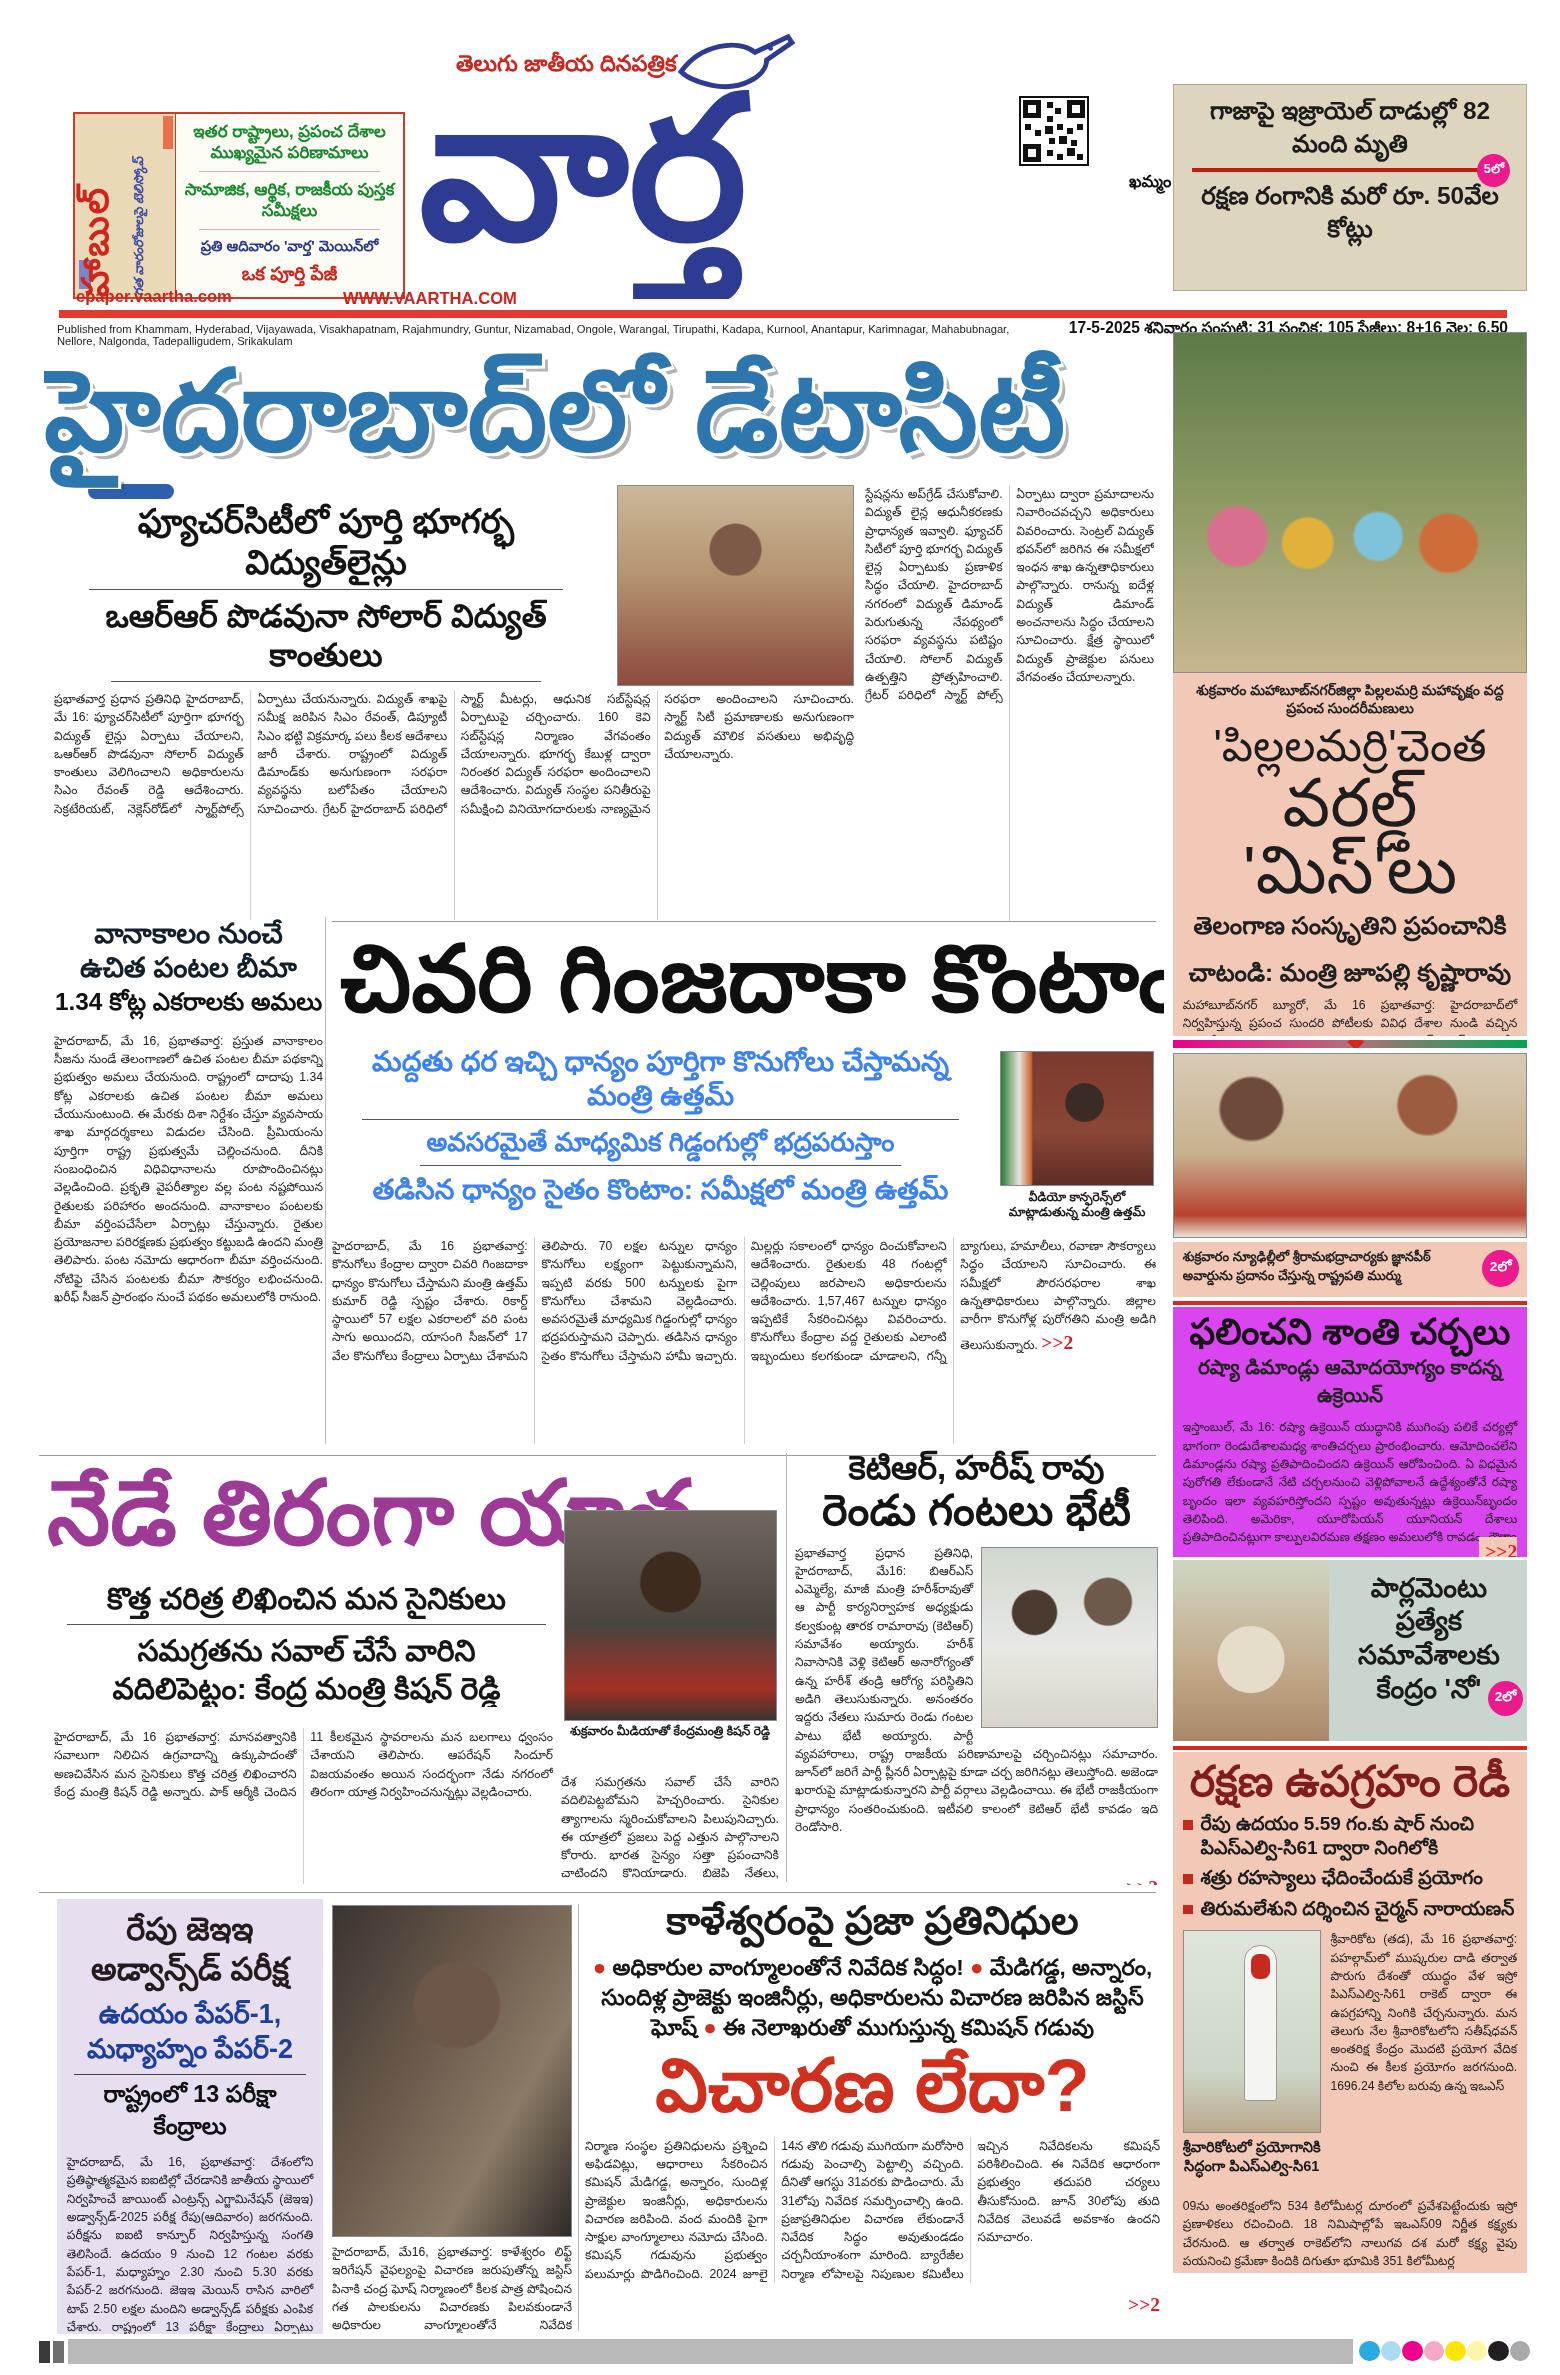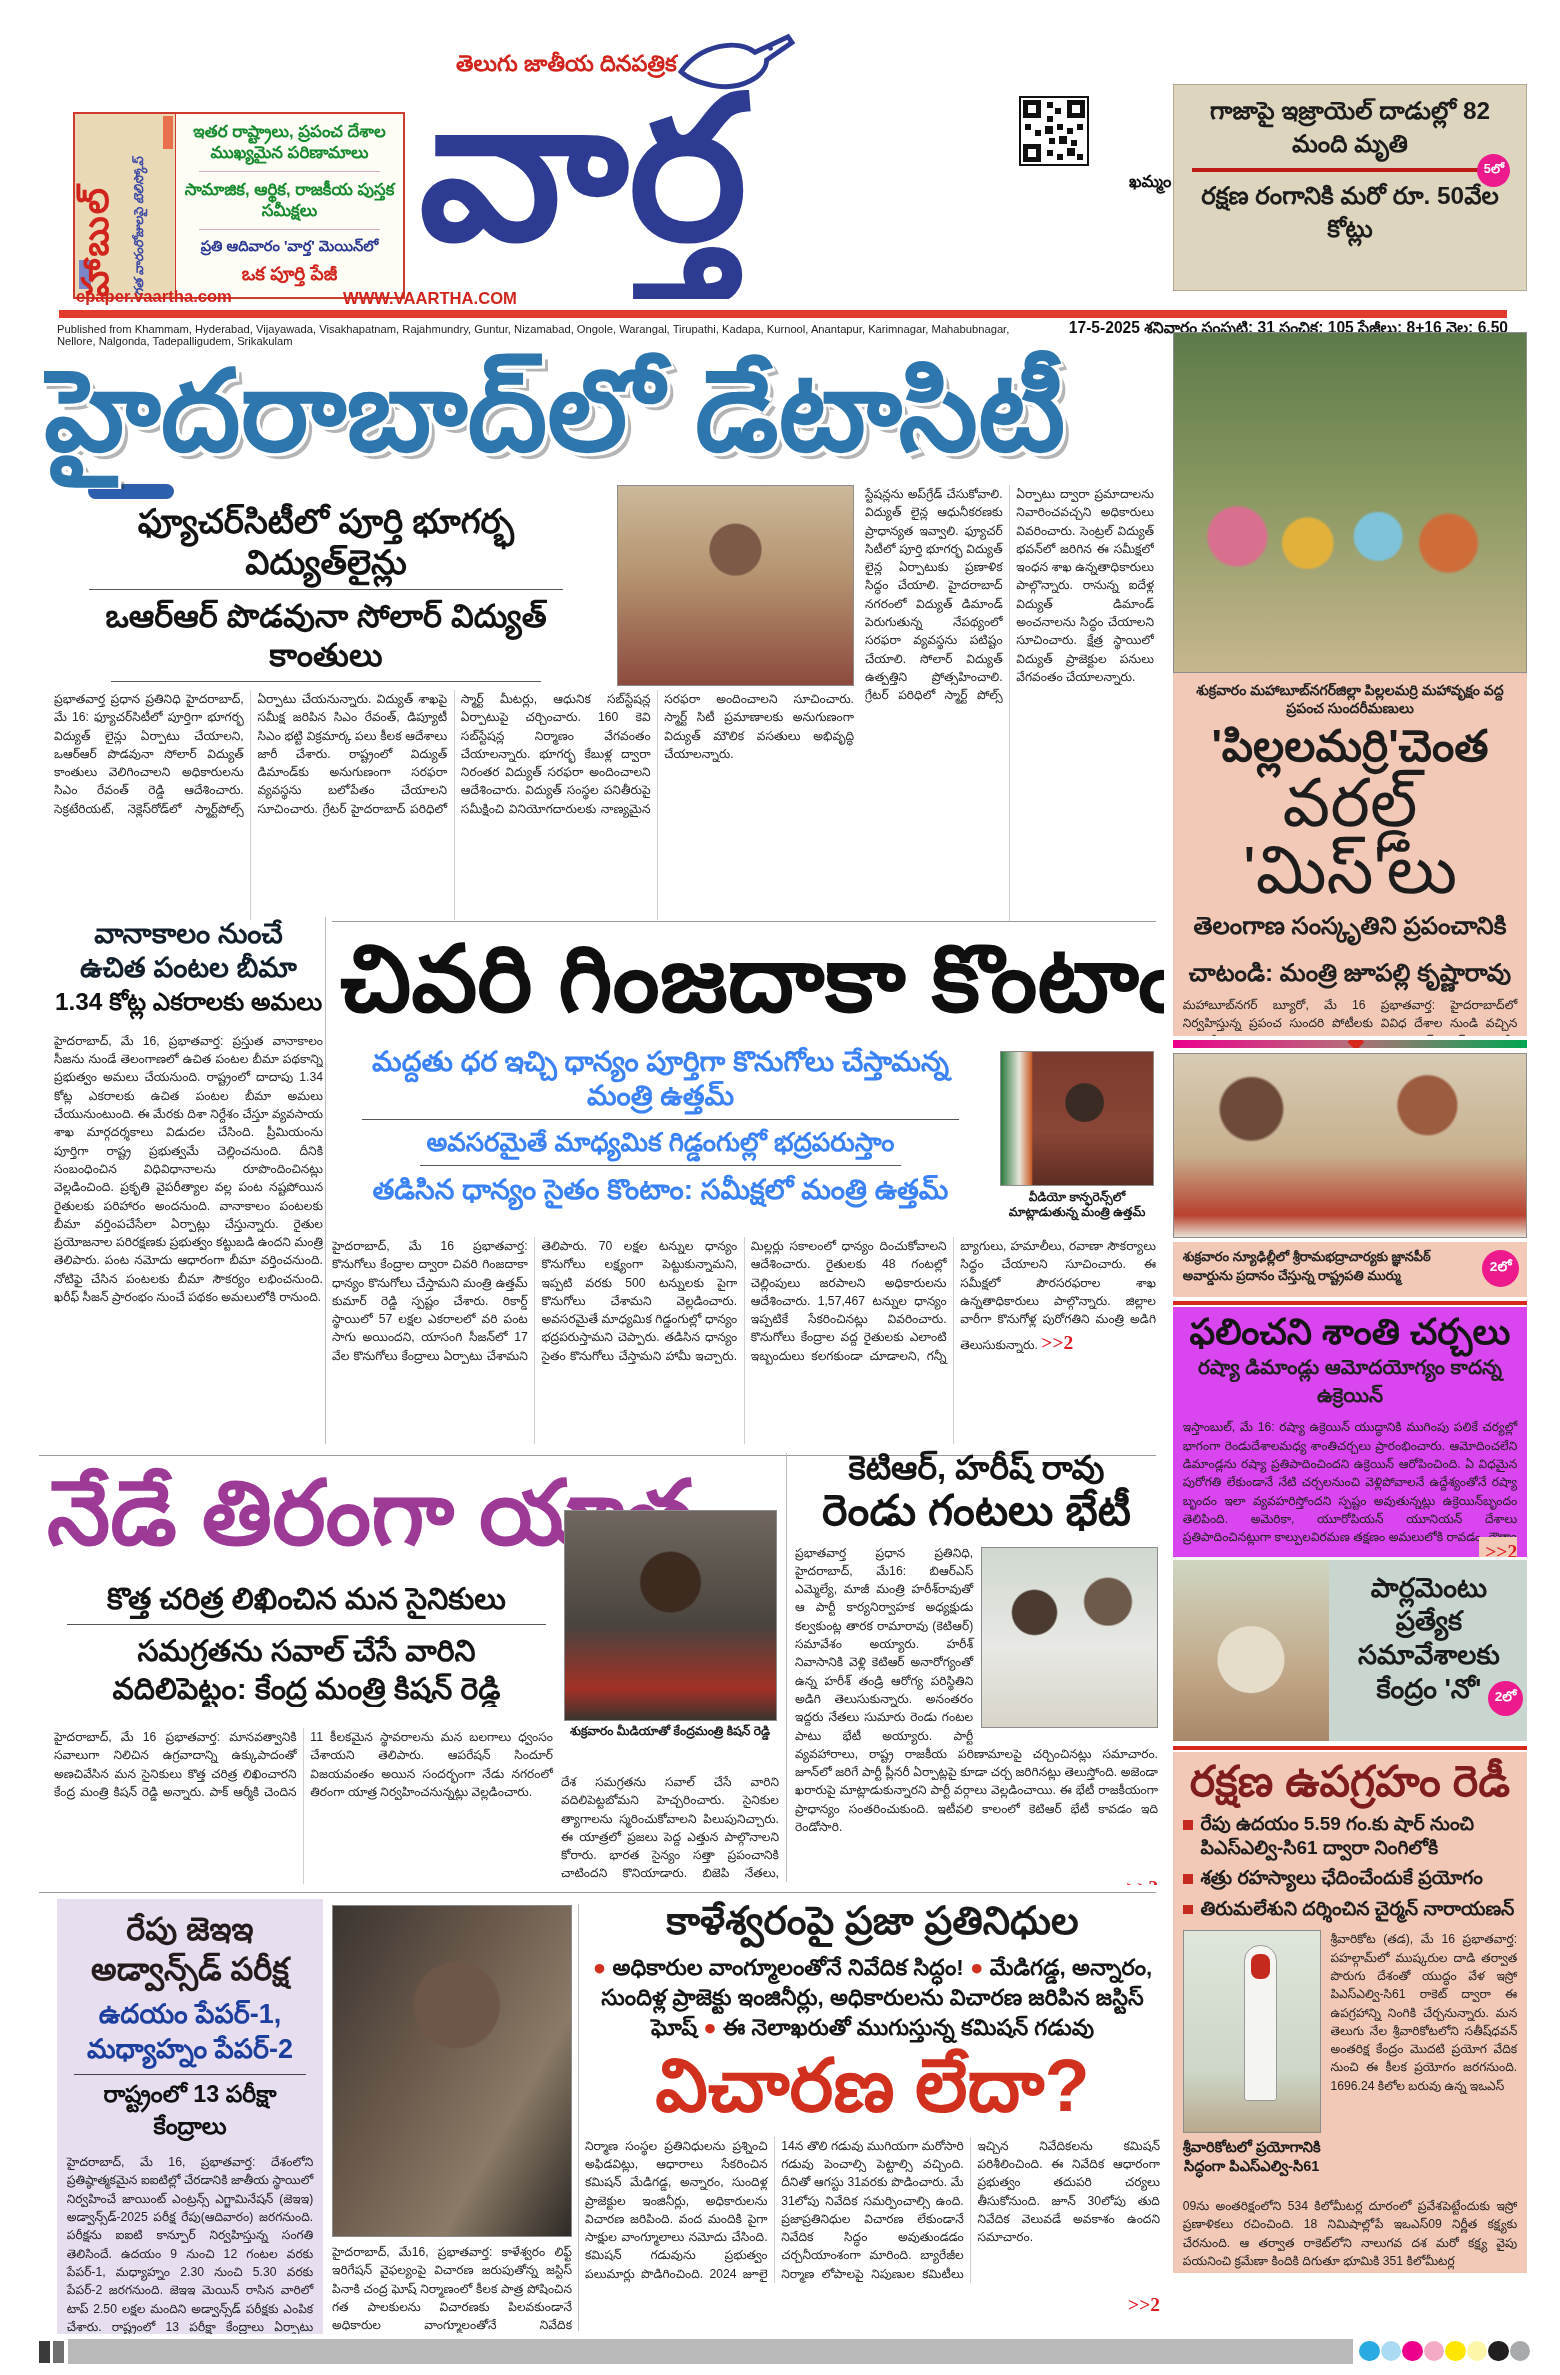--- a/index.html
+++ b/index.html
@@ -74,21 +74,21 @@
 
   
   #miss-photo{left:1173px;top:332px;width:354px;height:341px;background:
       radial-gradient(circle at 18% 60%,#d96f8e 8%,transparent 9%),
       radial-gradient(circle at 38% 62%,#e2b13c 8%,transparent 9%),
       radial-gradient(circle at 58% 60%,#7ec3d9 8%,transparent 9%),
       radial-gradient(circle at 78% 62%,#cf6d3a 8%,transparent 9%),
       linear-gradient(180deg,#5d7a4a 0%,#87975f 45%,#c7b68e 100%);}
   #miss-panel{left:1173px;top:673px;width:354px;height:363px;background:#f2c8b6;padding:7.8px 9.8px 3.9px;}
   #miss-cap{font-size:14px;font-weight:bold;text-align:center;line-height:1.3;color:#222;}
-  .miss-h1{font-size:44px;font-weight:bold;color:#1d1d1d;text-align:center;line-height:1.05;margin-top:5.9px;}
+  .miss-h1{font-size:44px;font-weight:normal;color:#1d1d1d;text-align:center;line-height:1.05;margin-top:5.9px;}
   .miss-h2{font-size:67px;font-weight:normal;color:#1d1d1d;text-align:center;line-height:1.0;}
   .miss-sub{font-size:24.4px;font-weight:bold;color:#202020;text-align:center;line-height:1.25;margin-top:7.8px;}
   #miss-body{margin-top:7.8px;height:101px;position:relative;}
   #rainbow{left:1173px;top:1040px;width:354px;height:7.8px;background:linear-gradient(90deg,#ec008c,#b76e79,#00a651);}
   .diamond{position:absolute;left:50%;top:-3.9px;width:11.7px;height:11.7px;background:#d7281e;transform:rotate(45deg);}
   #award-photo{left:1173px;top:1053px;width:354px;height:185px;background:
       radial-gradient(circle at 22% 30%,#6e4a3a 10%,transparent 11%),
       radial-gradient(circle at 72% 28%,#9c5c40 10%,transparent 11%),
       linear-gradient(180deg,#d8cbb4 0%,#c7b08e 55%,#b8412f 88%,#e8e2d4 100%);}
   #award-cap{left:1173px;top:1242px;width:354px;height:55px;background:#f2c8b6;padding:4.9px 45px 0 9.8px;position:absolute;}

